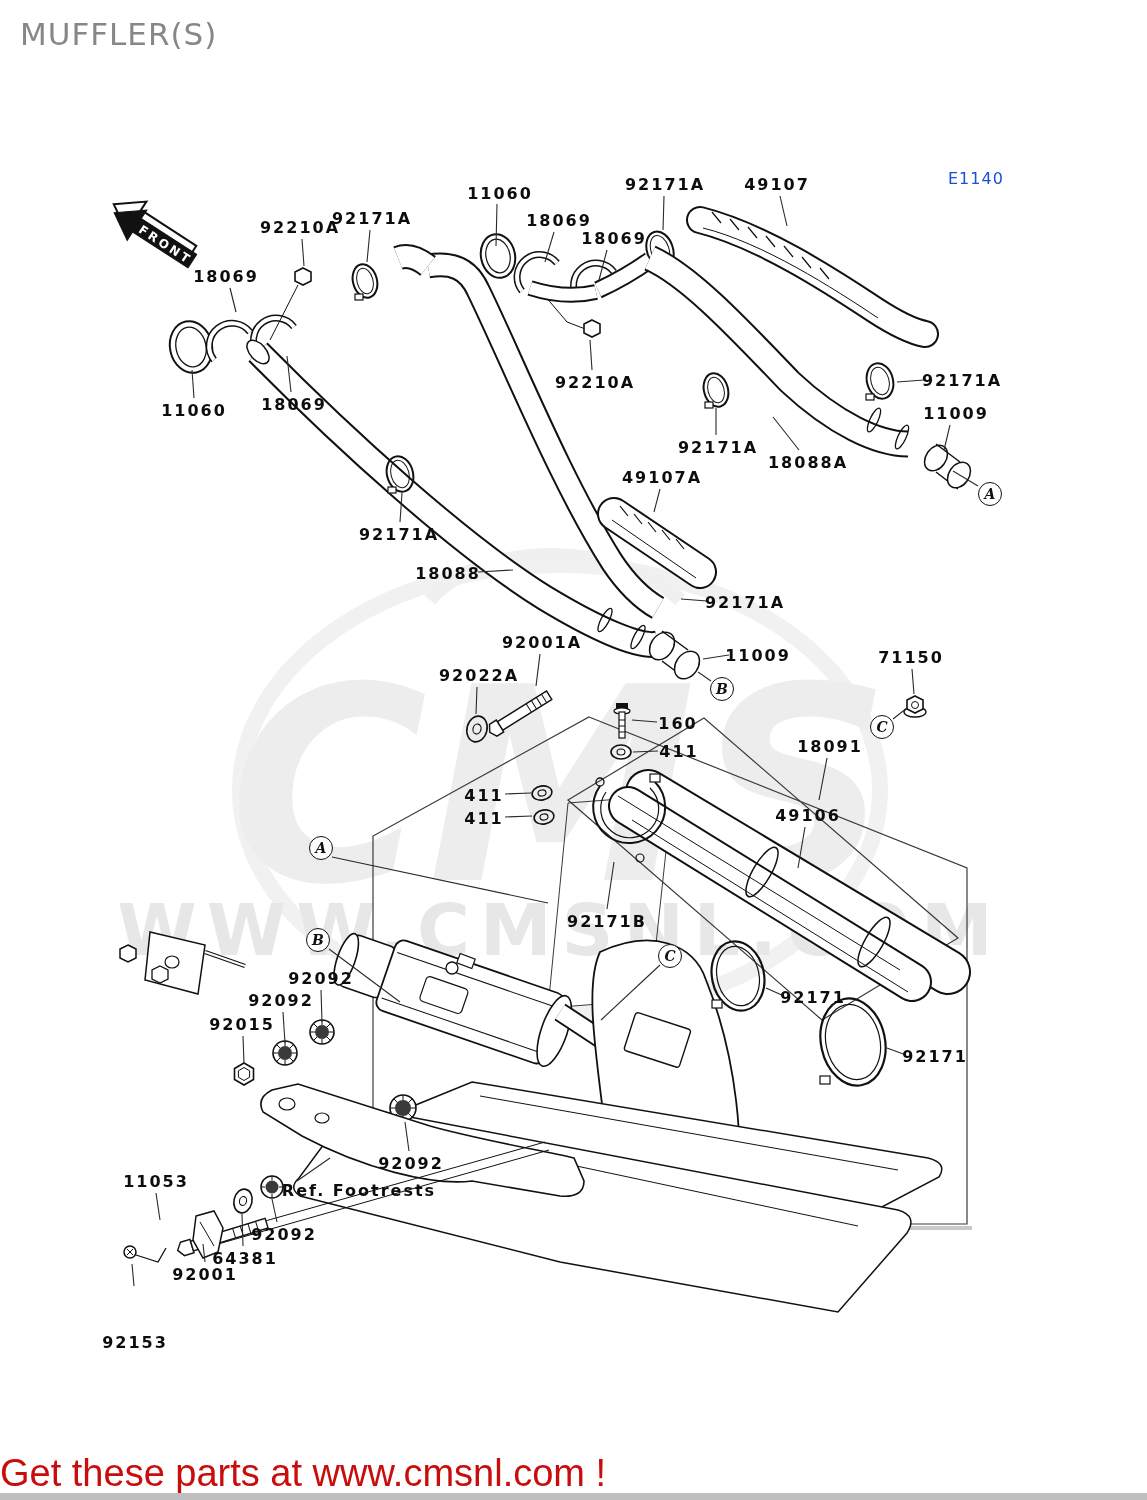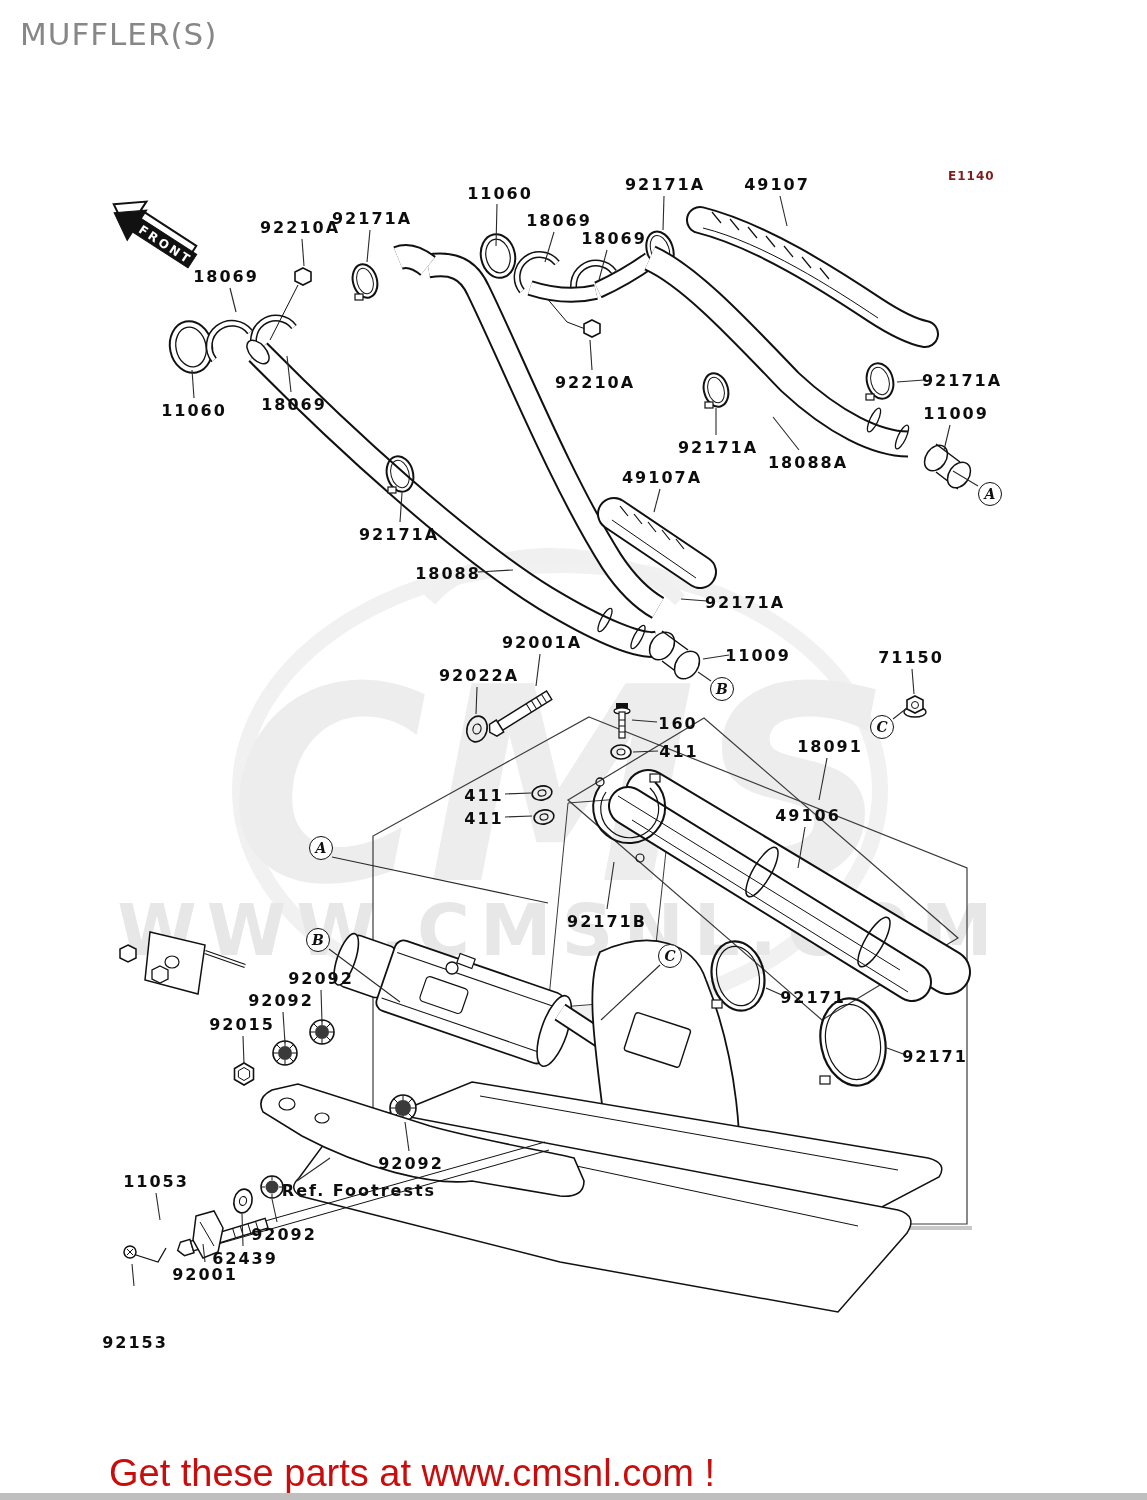--- a/index.html
+++ b/index.html
@@ -1,29 +1,29 @@
 <!DOCTYPE html>
 <html><head>
 <meta charset="utf-8">
 <style>
   html,body{margin:0;padding:0;background:#fff;}
   #stage{position:relative;width:1147px;height:1500px;background:#ffffff;overflow:hidden;
          font-family:"DejaVu Sans",sans-serif;}
   #art{position:absolute;left:0;top:0;}
   .pageTitle{position:absolute;left:20px;top:16px;font-size:31px;letter-spacing:1px;
              color:#878787;font-family:"DejaVu Sans",sans-serif;}
-  .diagCode{position:absolute;left:948px;top:169px;font-weight:bold;font-size:12px;
-            letter-spacing:1px;color:#7f1d1d;}
+  .diagCode{position:absolute;left:948px;top:169px;font-weight:normal;font-size:16px;
+            letter-spacing:1px;color:#1d4ed8;}
   .lab{position:absolute;transform:translate(-50%,-50%);font-weight:bold;font-size:16px;
        letter-spacing:2px;color:#0d0d0d;white-space:nowrap;}
   .refc{position:absolute;width:24px;height:24px;border:1.7px solid #111;border-radius:50%;
         transform:translate(-50%,-50%);display:flex;align-items:center;justify-content:center;
         font-family:"DejaVu Serif",serif;font-style:italic;font-weight:bold;font-size:14px;
         color:#111;background:#fff;box-sizing:border-box;}
-  .footer{position:absolute;left:0;top:1452px;width:824px;text-align:center;
+  .footer{position:absolute;left:0;top:1452px;width:824px;text-align:left;
           font-family:"Liberation Sans",sans-serif;font-size:38px;color:#c90d0d;}
   .botbar{position:absolute;left:0;top:1493px;width:1147px;height:7px;background:#bfbfbf;}
   .wmBig{font-family:"DejaVu Sans",sans-serif;font-weight:bold;font-style:italic;
          fill:#ededed;}
   .wmUrl{font-family:"DejaVu Sans",sans-serif;font-weight:bold;fill:#e7e7e7;letter-spacing:10px;}
 </style>
 </head>
 <body>
 
 <div id="stage">
@@ -385,21 +385,21 @@
       <div class="lab" style="left: 607px; top: 921px;">92171B</div>
       <div class="lab" style="left: 321px; top: 978px;">92092</div>
       <div class="lab" style="left: 281px; top: 1000px;">92092</div>
       <div class="lab" style="left: 242px; top: 1024px;">92015</div>
       <div class="lab" style="left: 813px; top: 997px;">92171</div>
       <div class="lab" style="left: 935px; top: 1056px;">92171</div>
       <div class="lab" style="left: 411px; top: 1163px;">92092</div>
       <div class="lab" style="left: 359px; top: 1190px;">Ref. Footrests</div>
       <div class="lab" style="left: 156px; top: 1181px;">11053</div>
       <div class="lab" style="left: 284px; top: 1234px;">92092</div>
-      <div class="lab" style="left: 245px; top: 1258px;">62439</div>
+      <div class="lab" style="left: 245px; top: 1258px;">64381</div>
       <div class="lab" style="left: 205px; top: 1274px;">92001</div>
       <div class="lab" style="left: 135px; top: 1298px; margin-top: 44px;">92153</div>
       <div class="refc" style="left: 990px; top: 494px;">A</div>
       <div class="refc" style="left: 722px; top: 689px;">B</div>
       <div class="refc" style="left: 882px; top: 727px;">C</div>
       <div class="refc" style="left: 321px; top: 848px;">A</div>
       <div class="refc" style="left: 318px; top: 940px;">B</div>
       <div class="refc" style="left: 670px; top: 956px;">C</div>
     </div>
 

